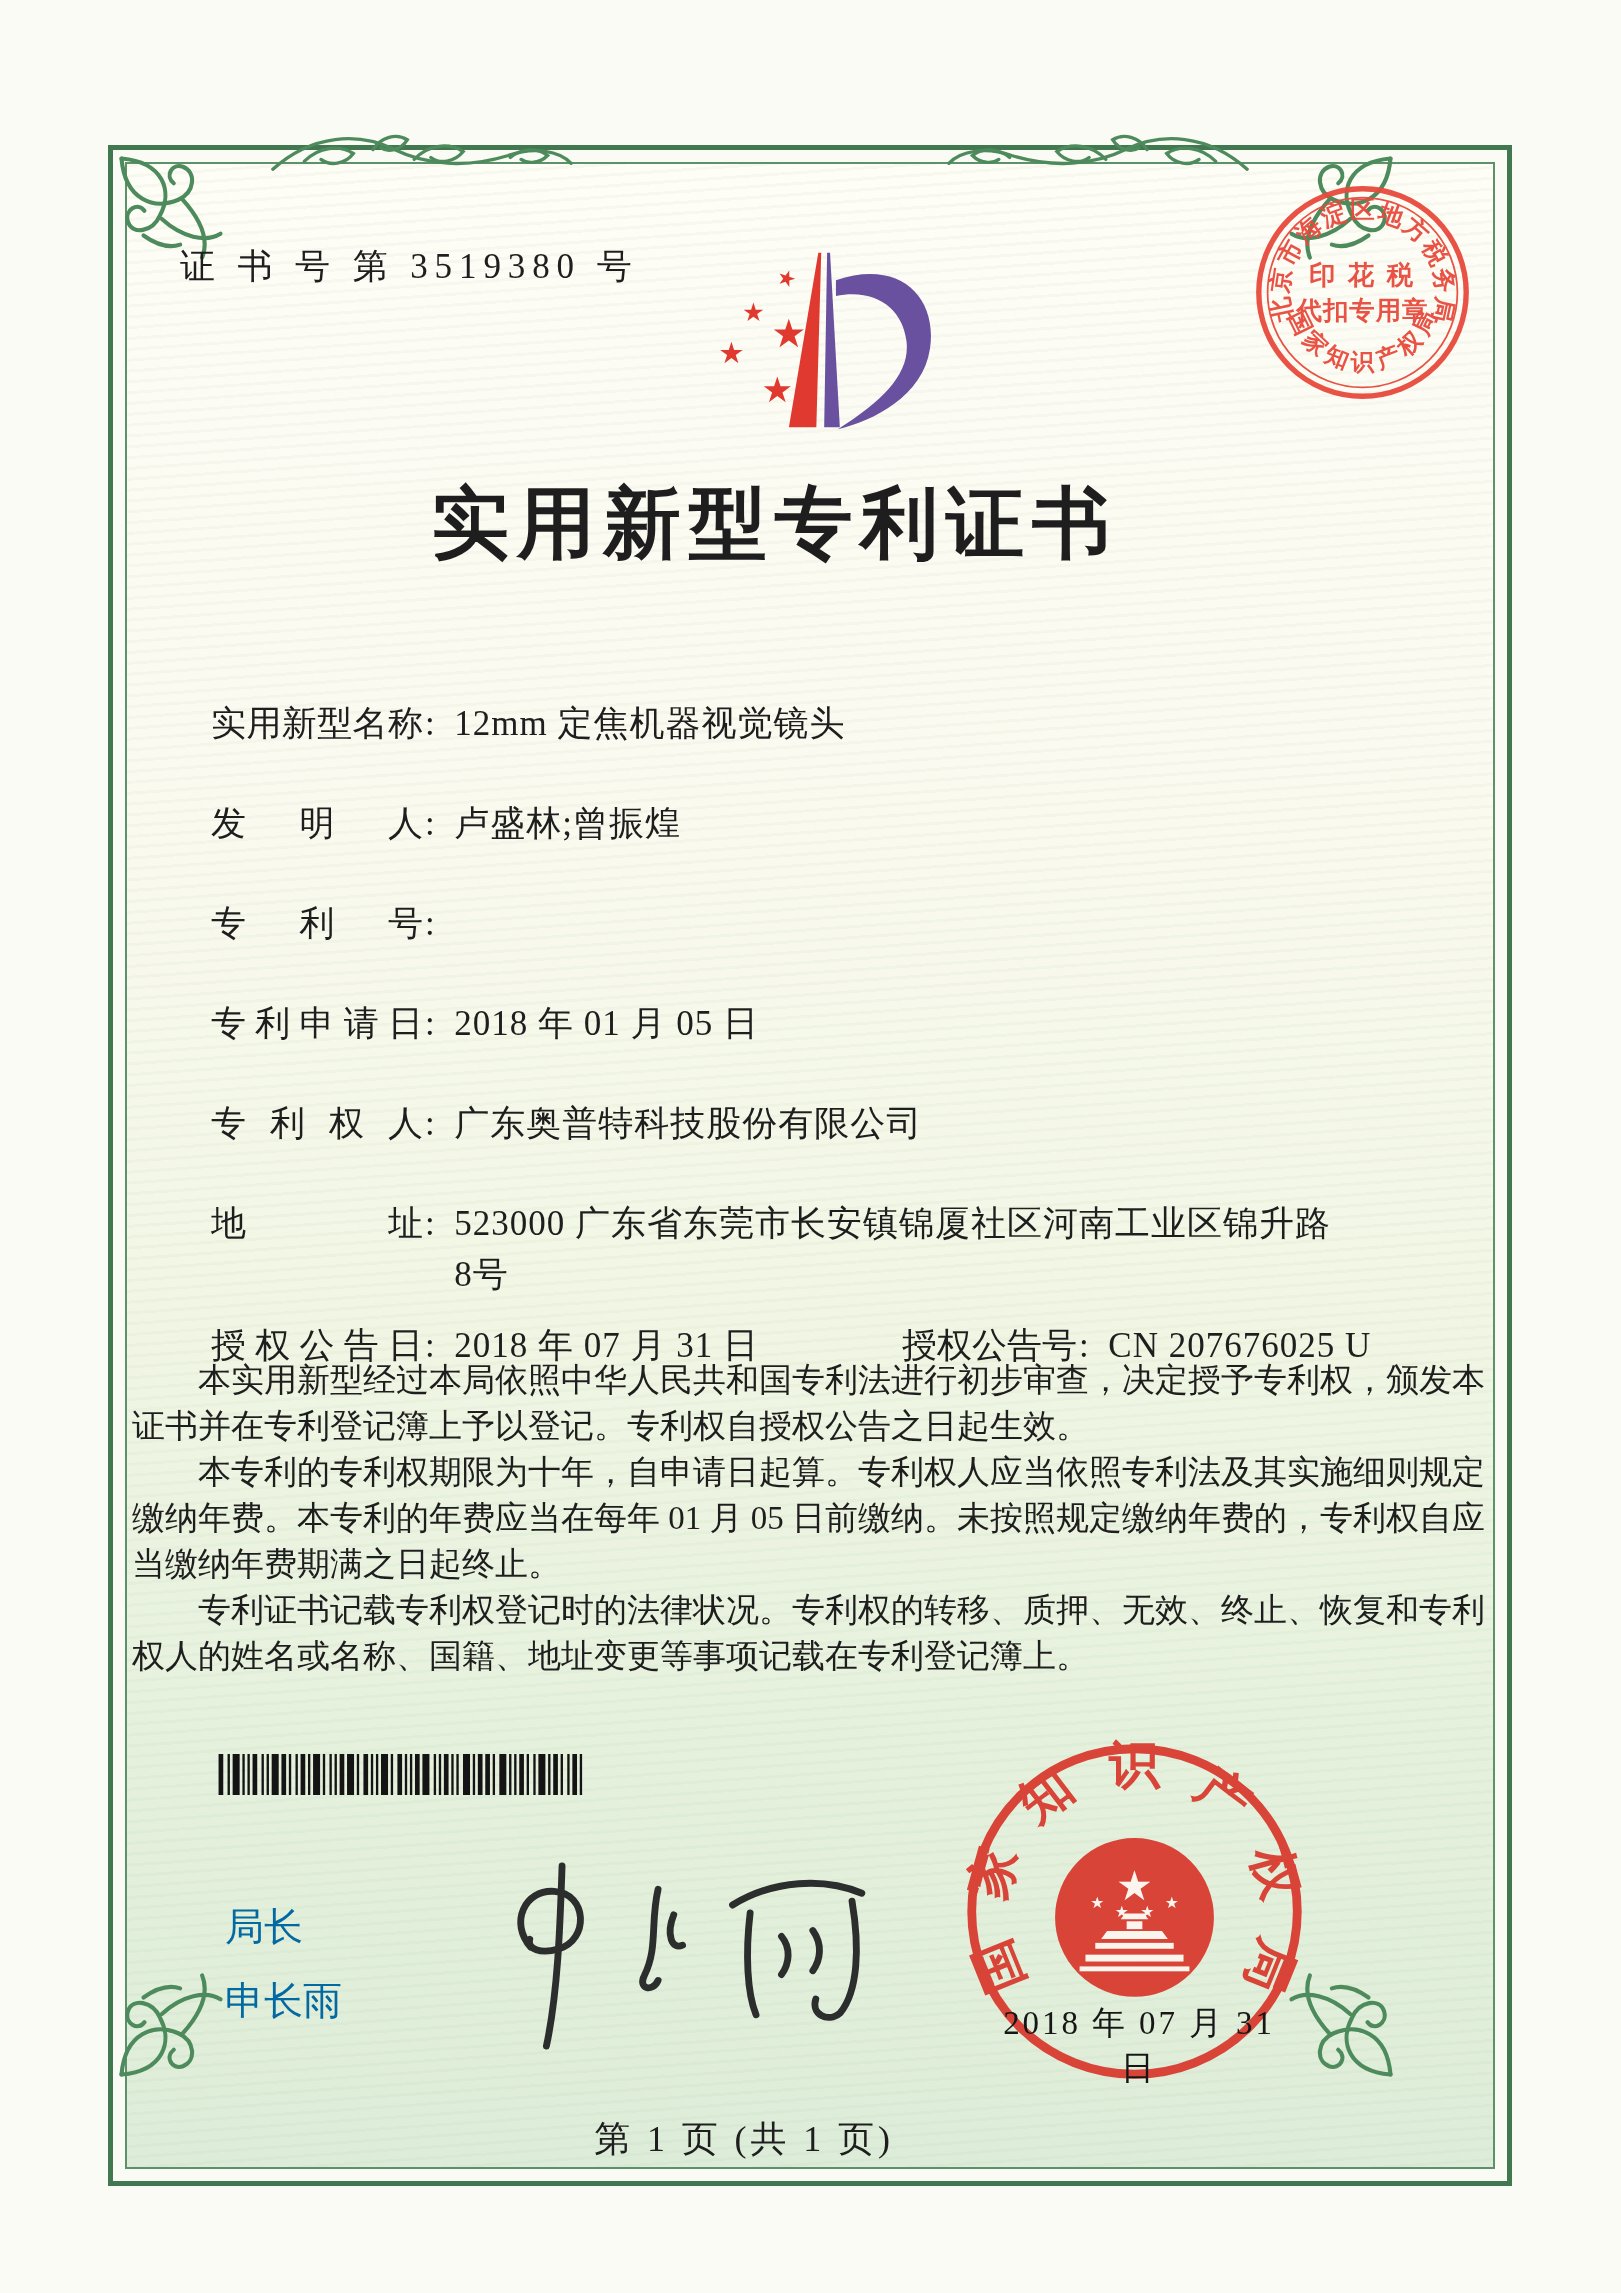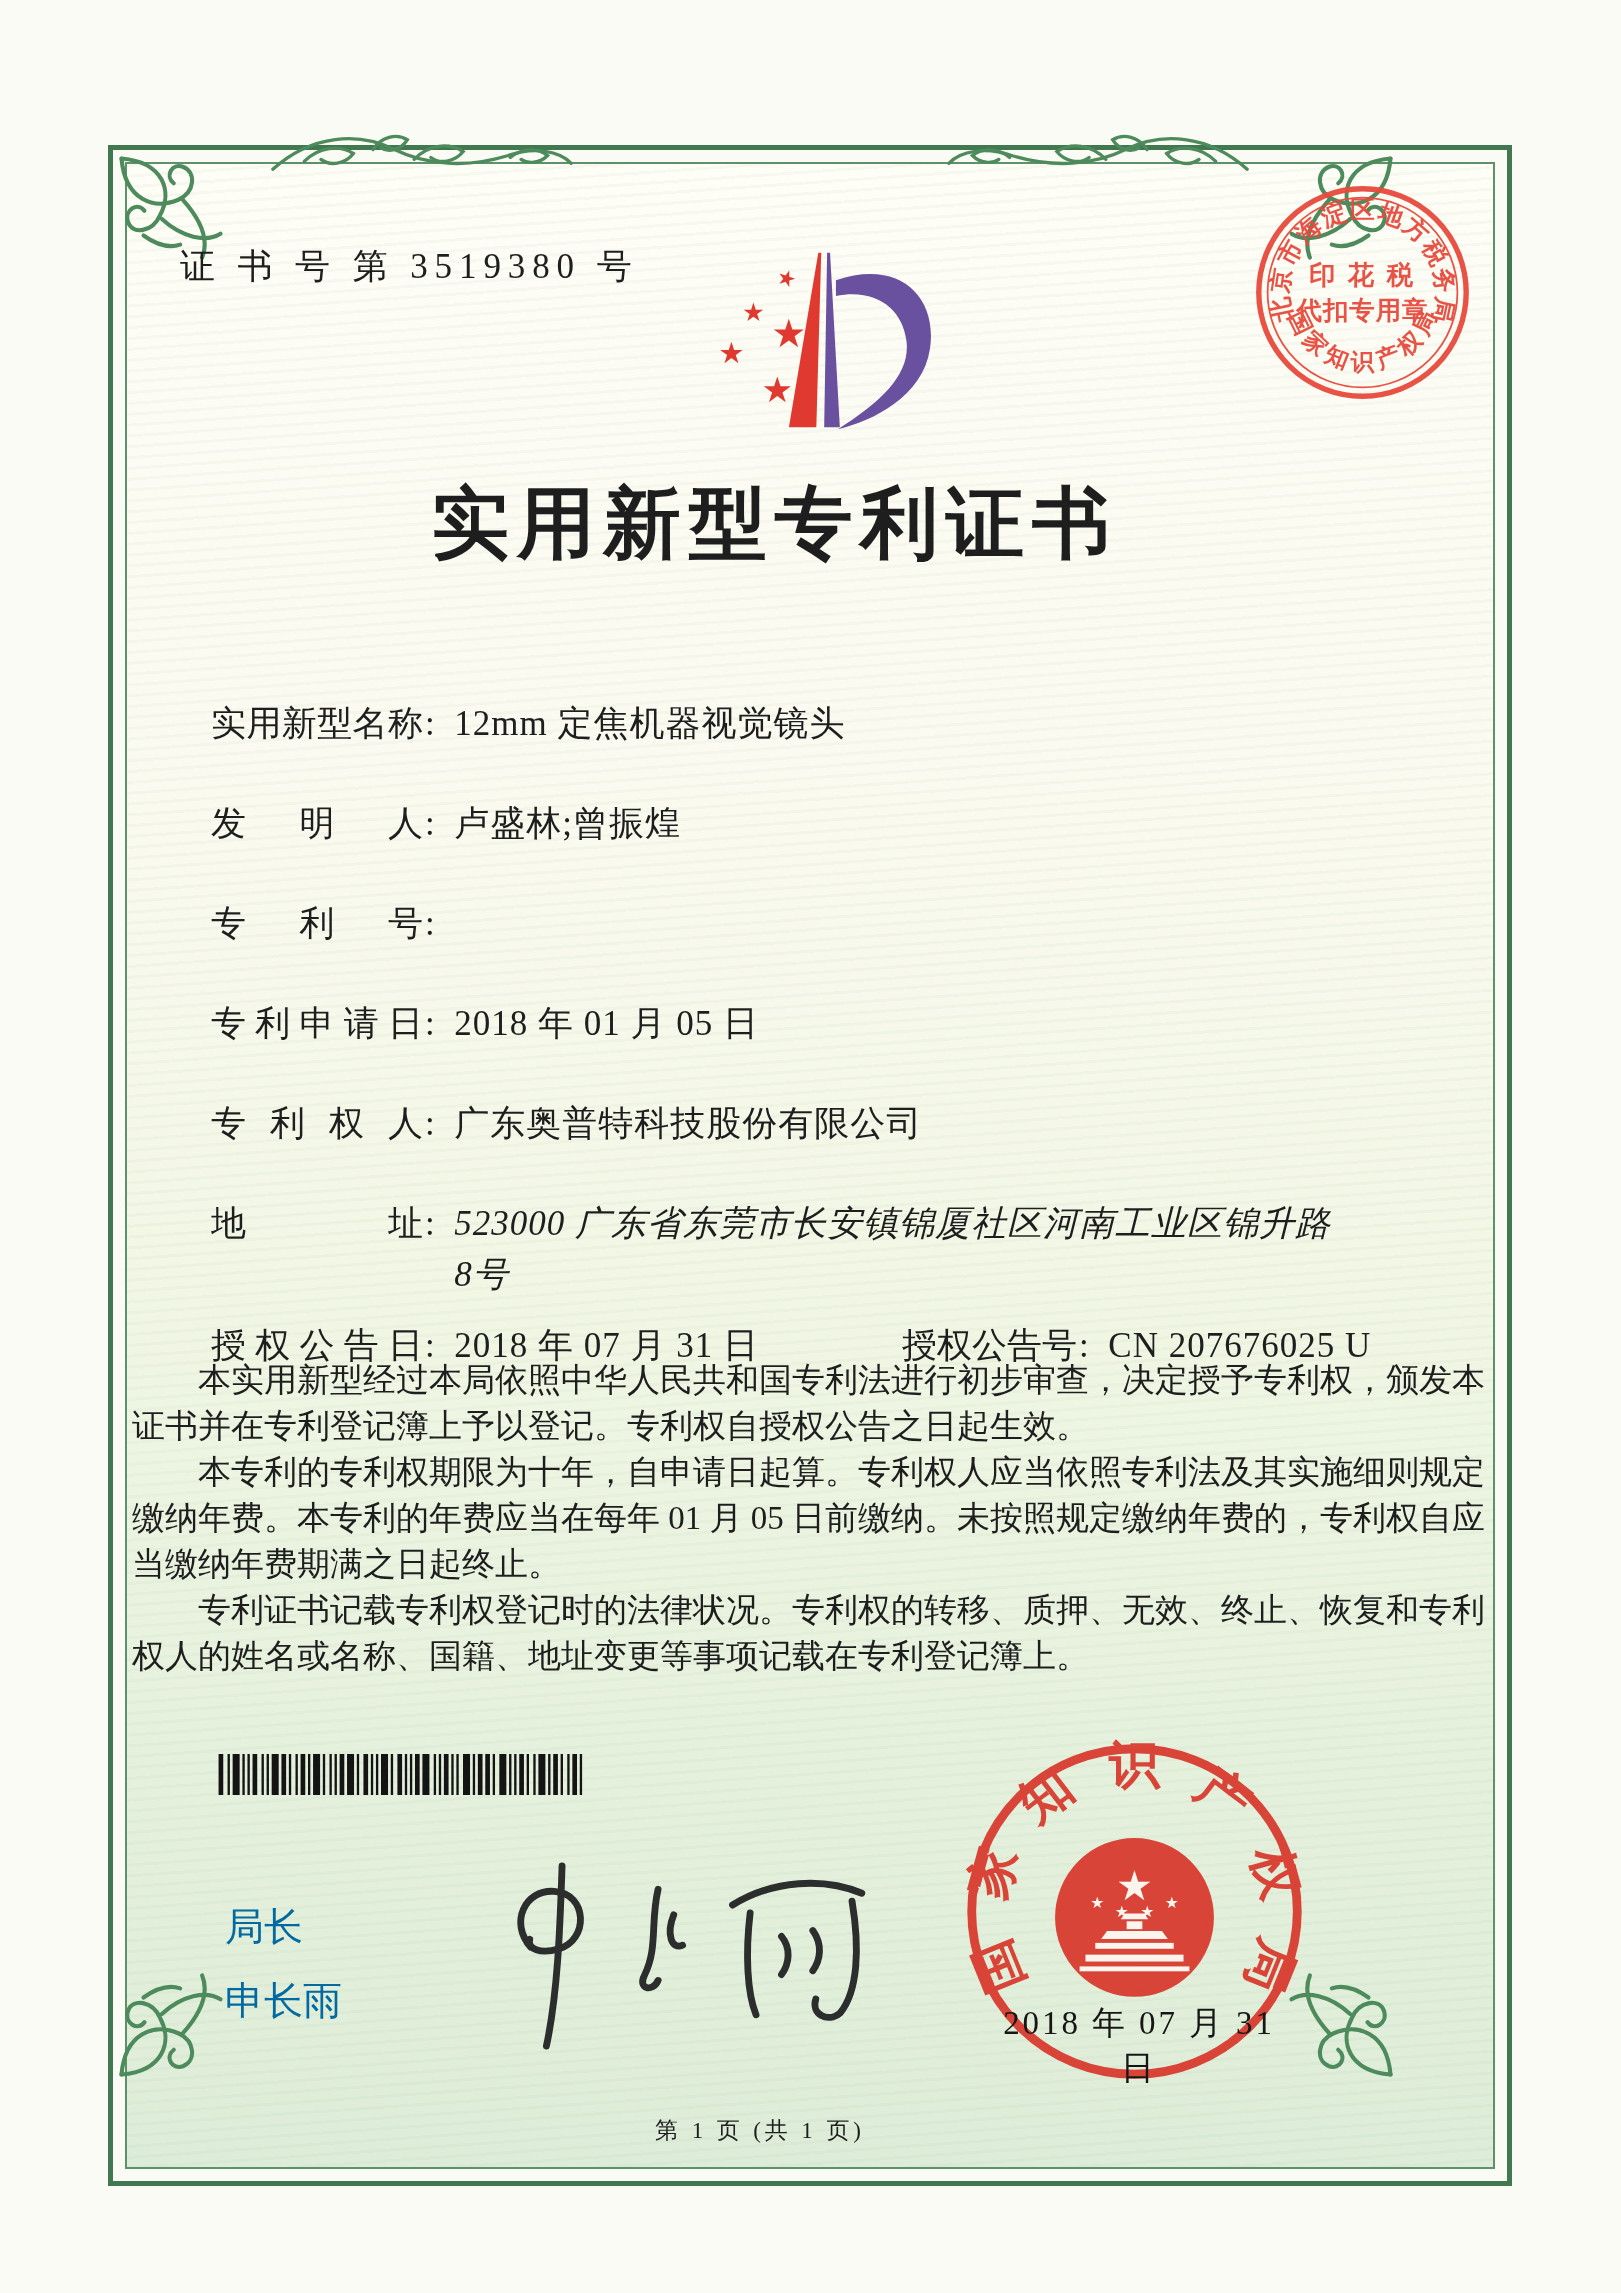--- a/index.html
+++ b/index.html
@@ -16,35 +16,35 @@
   
   .certno{position:absolute;left:180px;top:243px;font-size:35px;letter-spacing:6.9px;z-index:10;}
   .title{position:absolute;left:167px;top:472px;width:1215px;text-align:center;font-size:78px;
          font-weight:700;letter-spacing:7.8px;z-index:10;}
   .fields{position:absolute;left:211px;top:698px;width:1274px;font-size:35px;z-index:10;}
   .frow{display:flex;line-height:51px;margin-bottom:49px;}
   .lab{display:inline-block;width:212px;text-align:justify;text-align-last:justify;white-space:nowrap;}
   .colon{margin:0 19.6px 0 2px;}
   .val{letter-spacing:1px;}
   .frow.addr{margin-bottom:19.6px;}
-  .frow.addr .val{width:882px;font-style:italic;}
+  .frow.addr .val{width:882px;}
   .frow.pubrow{position:relative;}
   .pub2{position:absolute;left:691px;top:0;display:flex;align-items:flex-end;}
   .paras{position:absolute;left:132px;top:1357px;width:1353px;font-size:33px;line-height:46px;
          text-align:justify;z-index:10;}
   .paras p{margin:0;text-indent:2em;}
   .barcode-wrap{position:absolute;left:218px;top:1754px;z-index:10;}
   .director{position:absolute;left:225px;top:1890px;font-family:"Liberation Sans","DejaVu Sans",sans-serif;
             font-size:39px;line-height:74px;font-weight:500;z-index:10;color:#0369a1;}
   .signature{position:absolute;left:470px;top:1854px;z-index:12;}
   .seal{position:absolute;left:958px;top:1735px;z-index:20;opacity:0.93;}
   .sealdate{position:absolute;left:987px;top:2001px;width:304px;text-align:center;font-size:33px;
             letter-spacing:2.9px;color:#161616;z-index:30;}
   .taxstamp{position:absolute;left:1250px;top:180px;z-index:20;opacity:0.95;}
-  .footer{position:absolute;left:108px;top:2115px;width:1304px;text-align:center;font-size:23px;
+  .footer{position:absolute;left:92px;top:2115px;width:1304px;text-align:center;font-size:36px;
           letter-spacing:3.9px;z-index:10;}
   .logo{position:absolute;left:681px;top:245px;z-index:10;}
   svg text.ringch{font-family:"Liberation Serif","DejaVu Serif",serif;font-weight:700;}
   svg text.stamp-center{font-family:"Liberation Serif","DejaVu Serif",serif;font-weight:700;}
 </style>
 </head>
 <body>
 
 <div class="page">
 

